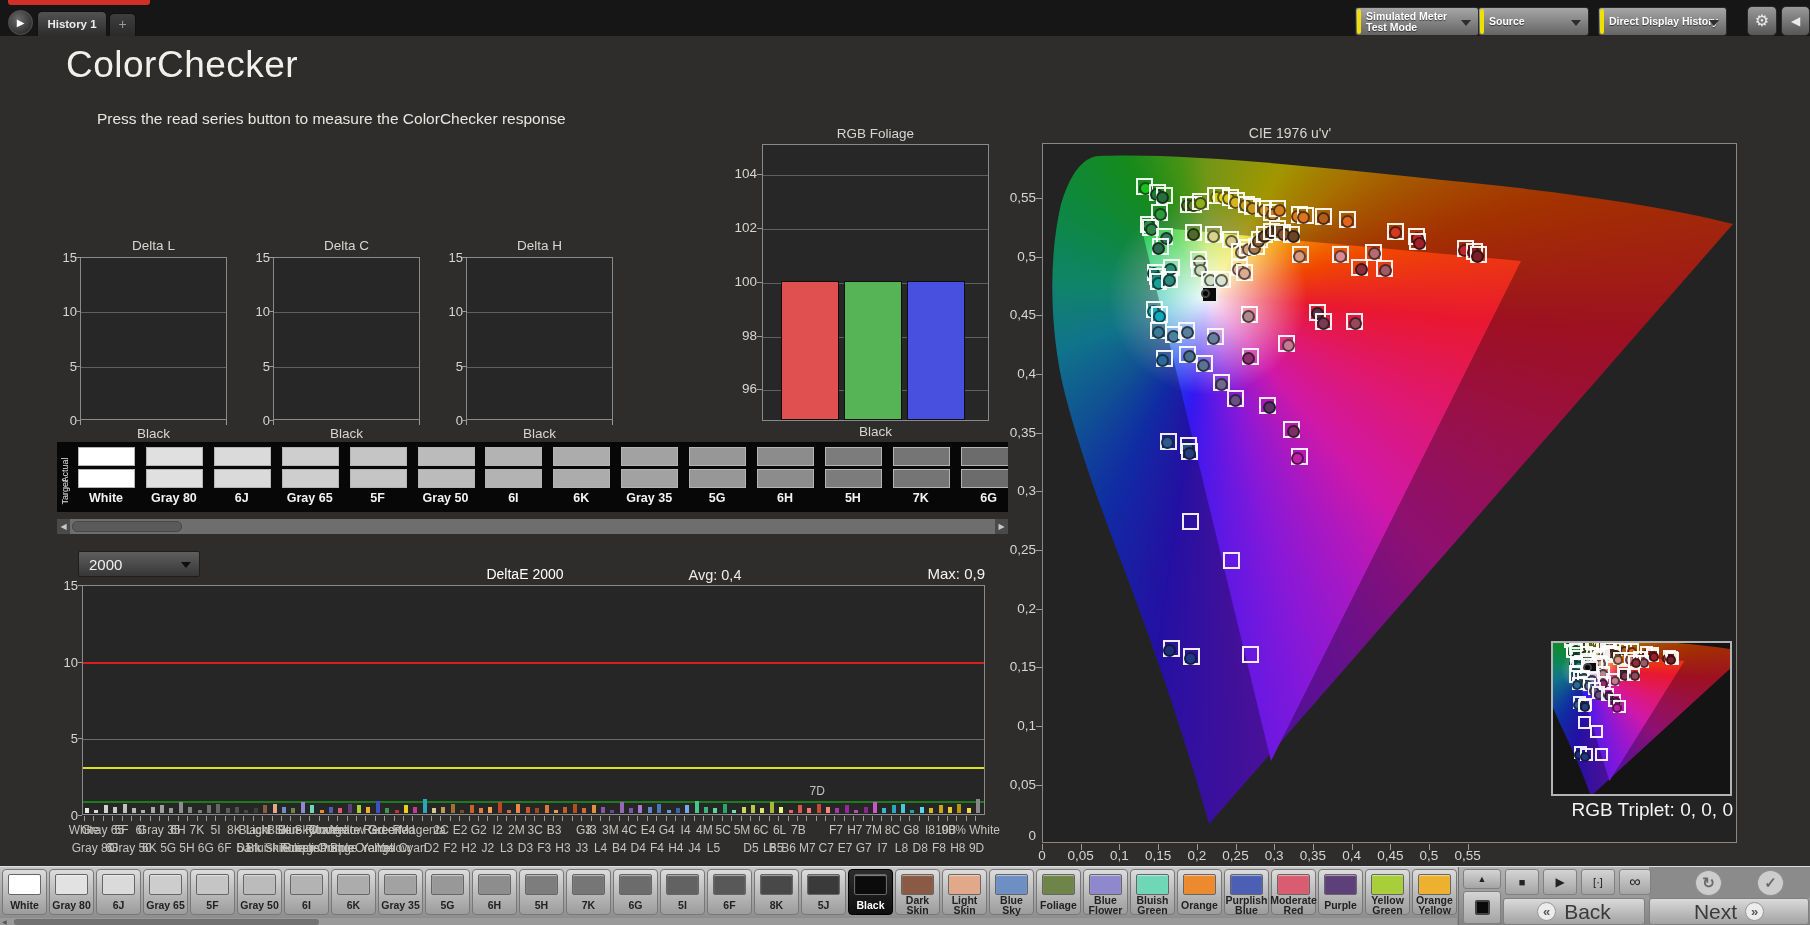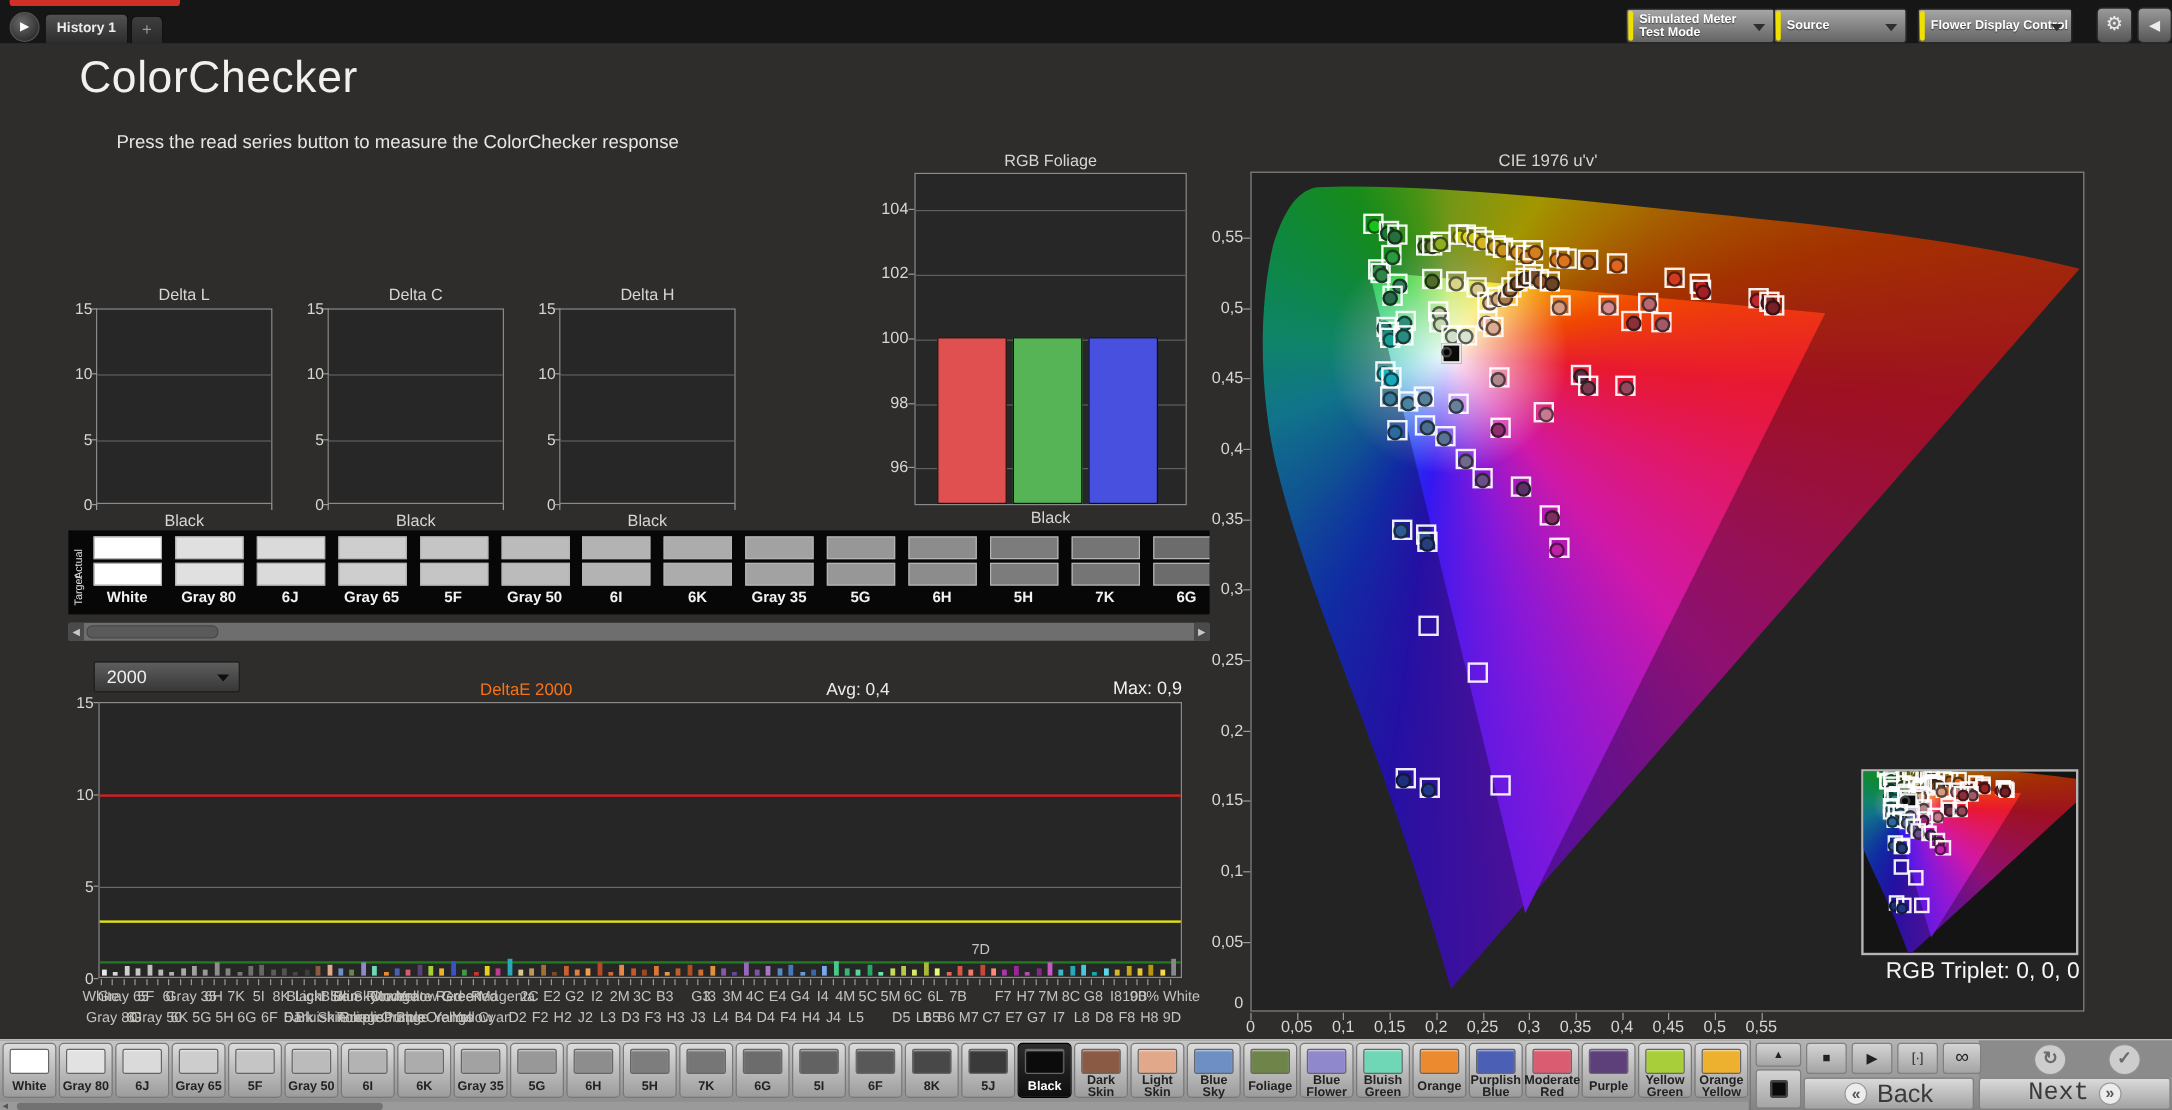--- a/index.html
+++ b/index.html
@@ -57,21 +57,21 @@
   #midscroll .arr { position:absolute; top:0; width:13px; height:15px; background:#4a4a4a; color:#c8c8c8;
     font-size:8px; text-align:center; line-height:15px; }
   #midthumb { position:absolute; left:15px; top:2px; width:110px; height:11px; background:#5a5a5a;
     border:1px solid #484848; border-radius:5px; }
   
   #de-dd { position:absolute; left:78px; top:551px; width:122px; height:26px;
     background:linear-gradient(#5e5e5e,#373737); border:1px solid #1e1e1e; border-radius:2px; }
   #de-dd .val { position:absolute; left:10px; top:4px; font-size:15px; color:#f0f0f0; }
   #de-dd .chev { position:absolute; right:8px; top:10px; width:0; height:0;
     border-left:5px solid transparent; border-right:5px solid transparent; border-top:6px solid #0e0e0e; }
-  #de-title { position:absolute; left:400px; top:566px; width:250px; text-align:left; font-size:14px; color:#f97316; }
+  #de-title { position:absolute; left:400px; top:566px; width:250px; text-align:center; font-size:14px; color:#ffffff; }
   #de-avg { position:absolute; left:660px; top:567px; width:110px; text-align:center; font-size:14.5px; color:#ececec; }
   #de-max { position:absolute; left:880px; top:565px; width:105px; text-align:right; font-size:15px; color:#f2f2f2; }
   #de-plot { position:absolute; left:82px; top:585px; width:903px; height:230px; background:#262626; border:1px solid #8a8a8a; }
   .debar { position:absolute; bottom:1px; width:4px; }
   .delabel { position:absolute; font-size:12px; color:#c4c2be; white-space:nowrap; transform:translateX(-50%); }
   
   #cie-title { position:absolute; left:1150px; top:125px; width:280px; text-align:center; font-size:14px; color:#d8d6d2; }
   #cie-frame { position:absolute; left:1042px; top:143px; width:695px; height:700px; background:#232323; border:1px solid #888; }
   .gamutbg {
     background:
@@ -139,21 +139,21 @@
   <div class="dropdown" style="left:1478px;width:111px;">
     <div class="ybar"></div>
     <div class="dtext">
         <span>Source</span>
       </div>
     <div class="chev"></div>
   </div>
   <div class="dropdown" style="left:1598px;width:129px;">
     <div class="ybar"></div>
     <div class="dtext">
-        <span>Flower Display Control</span>
+        <span>Direct Display History</span>
       </div>
     <div class="chev"></div>
   </div>
   <div class="sqbtn" style="left:1747px;width:30px;font-size:16px;line-height:28px;"><span>⚙</span></div>
   <div class="sqbtn" style="left:1781px;width:29px;font-size:12px;line-height:28px;"><span>◀</span></div>
 </div>
 
 <div id="pagetitle">ColorChecker</div>
 <div id="subtitle">Press the read series button to measure the ColorChecker response</div>
 
@@ -1154,18 +1154,18 @@
     <div class="cbtn" style="left:46px;top:2px;width:34px;height:26px;font-size:11px;line-height:24px;"><span>■</span></div>
     <div class="cbtn" style="left:84px;top:2px;width:34px;height:26px;font-size:12px;line-height:24px;"><span>▶</span></div>
     <div class="cbtn" style="left:122px;top:2px;width:34px;height:26px;font-size:11px;line-height:24px;"><span>[·]</span></div>
     <div class="cbtn" style="left:160px;top:2px;width:32px;height:26px;font-size:16px;line-height:23px;"><span>∞</span></div>
     <div class="circbtn" style="left:236px;top:3px;"><span>↻</span></div>
     <div class="circbtn" style="left:298px;top:3px;"><span>✓</span></div>
     <div class="navbig" style="left:44px;width:142px;">
       <span class="navcirc">«</span>
       <span>Back</span>
     </div>
-    <div class="navbig" style="left:190px;width:160px;font-family:Liberation Mono, monospace;">
+    <div class="navbig" style="left:190px;width:160px;">
       <span>Next</span>
       <span class="navcirc">»</span>
     </div>
   </div>
 </div>
 
 </body></html>

